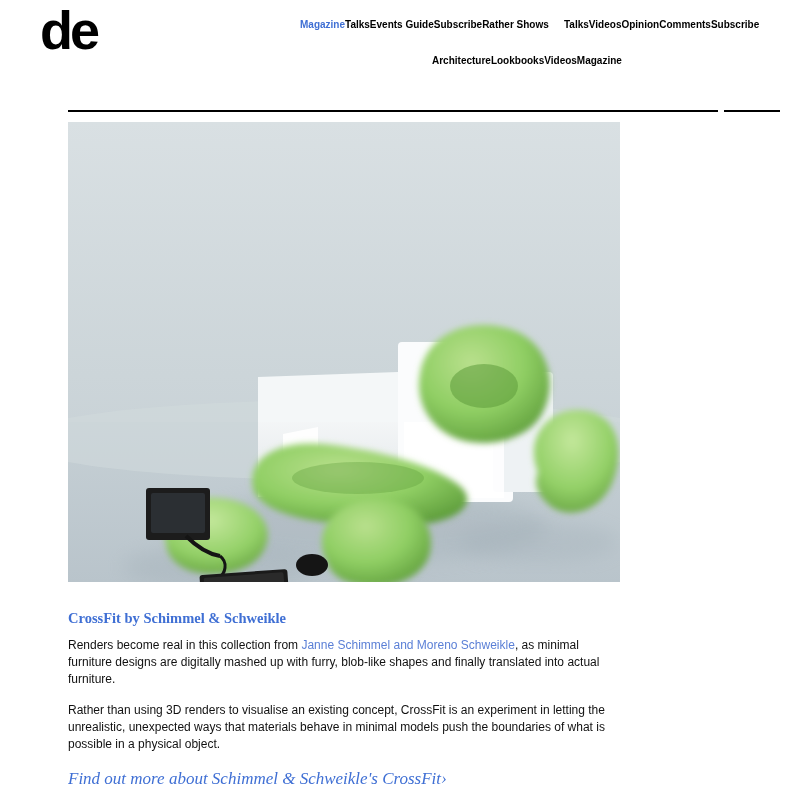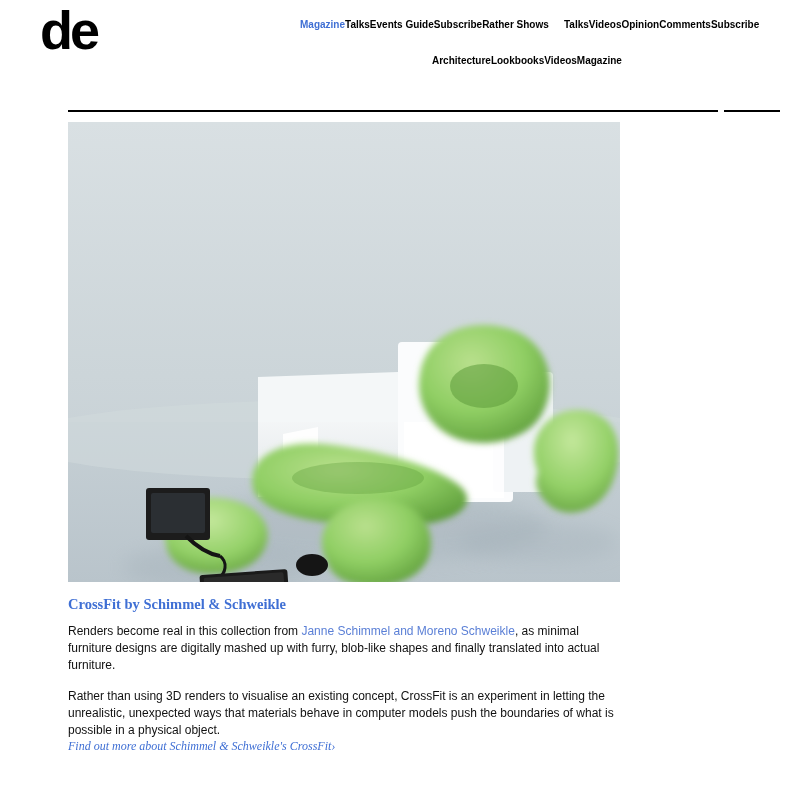--- a/index.html
+++ b/index.html
@@ -88,21 +88,21 @@
   .figure {
     width: 552px;
     height: 460px;
     position: relative;
     overflow: hidden;
     background: #cfd6da;
   }
   .figure svg { display: block; }
 
   .caption {
-    margin-top: 14px;
+    margin-top: 28px;
     font-family: "Liberation Serif", serif;
     font-size: 14.5px;
     font-weight: bold;
     color: #3f6fd4;
     cursor: pointer;
   }
   .body-text {
     font-family: Liberation Sans, sans-serif;
     font-size: 12px;
     line-height: 1.42;
@@ -110,24 +110,24 @@
     width: 552px;
     margin-top: 10px;
   }
   .body-text.p2 { margin-top: 14px; }
   .inline-link {
     color: #5a7fd6;
     text-decoration: none;
     cursor: pointer;
   }
   .find-out {
-    margin-top: 0;
+    margin-top: 16px;
     font-family: "Liberation Serif", serif;
     font-style: italic;
-    font-size: 12px;
+    font-size: 17px;
     color: #3f6fd4;
     cursor: pointer;
     width: 552px;
     white-space: nowrap;
     overflow: hidden;
   }
 </style>
 </head>
 <body>
 
@@ -248,17 +248,17 @@
         <rect x="0" y="0" width="552" height="460" fill="none"></rect>
       </svg>
     </div>
 
     <div class="caption">CrossFit by Schimmel &amp; Schweikle</div>
 
     <div class="body-text p1">
       <span>Renders become real in this collection from </span><a class="inline-link">Janne Schimmel and Moreno Schweikle</a><span>, as minimal furniture designs are digitally mashed up with furry, blob-like shapes and finally translated into actual furniture.</span>
     </div>
 
-    <div class="body-text p2">Rather than using 3D renders to visualise an existing concept, CrossFit is an experiment in letting the unrealistic, unexpected ways that materials behave in computer models push the boundaries of what is possible in a physical object.</div>
+    <div class="body-text p2">Rather than using 3D renders to visualise an existing concept, CrossFit is an experiment in letting the unrealistic, unexpected ways that materials behave in minimal models push the boundaries of what is possible in a physical object.</div>
 
     <div class="find-out">Find out more about Schimmel &amp; Schweikle's CrossFit›</div>
   </div>
 </div>
 
 </body></html>

